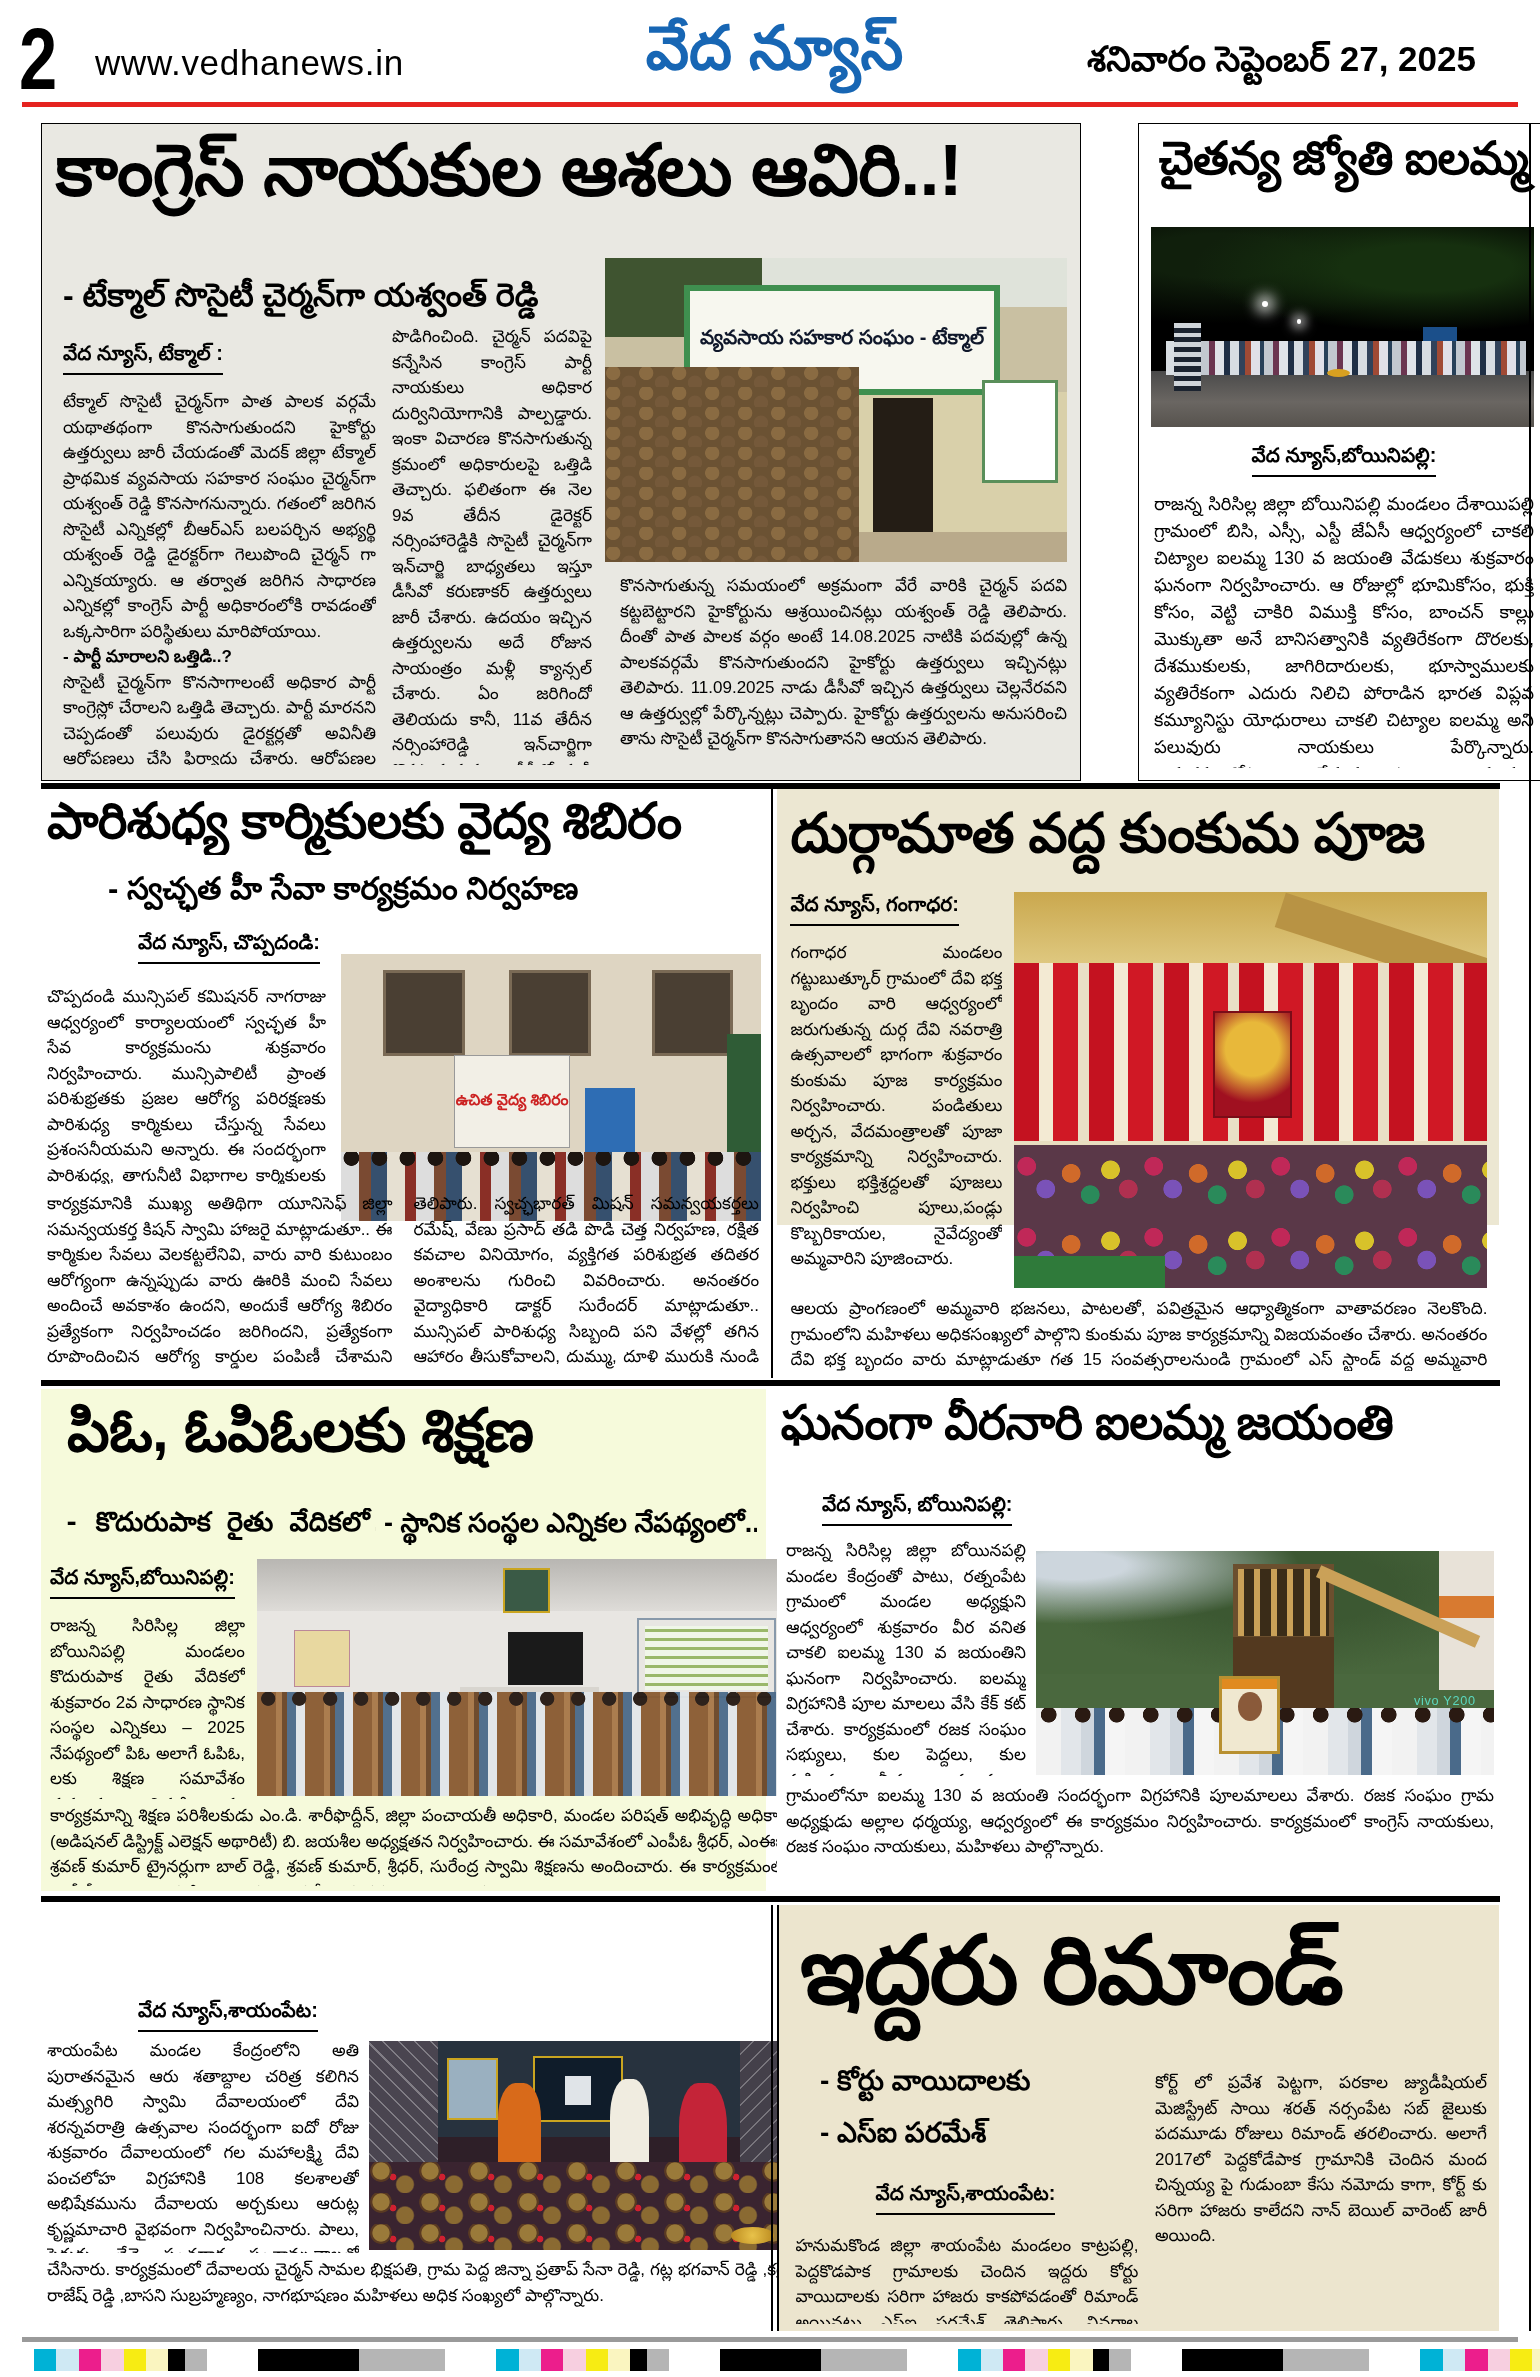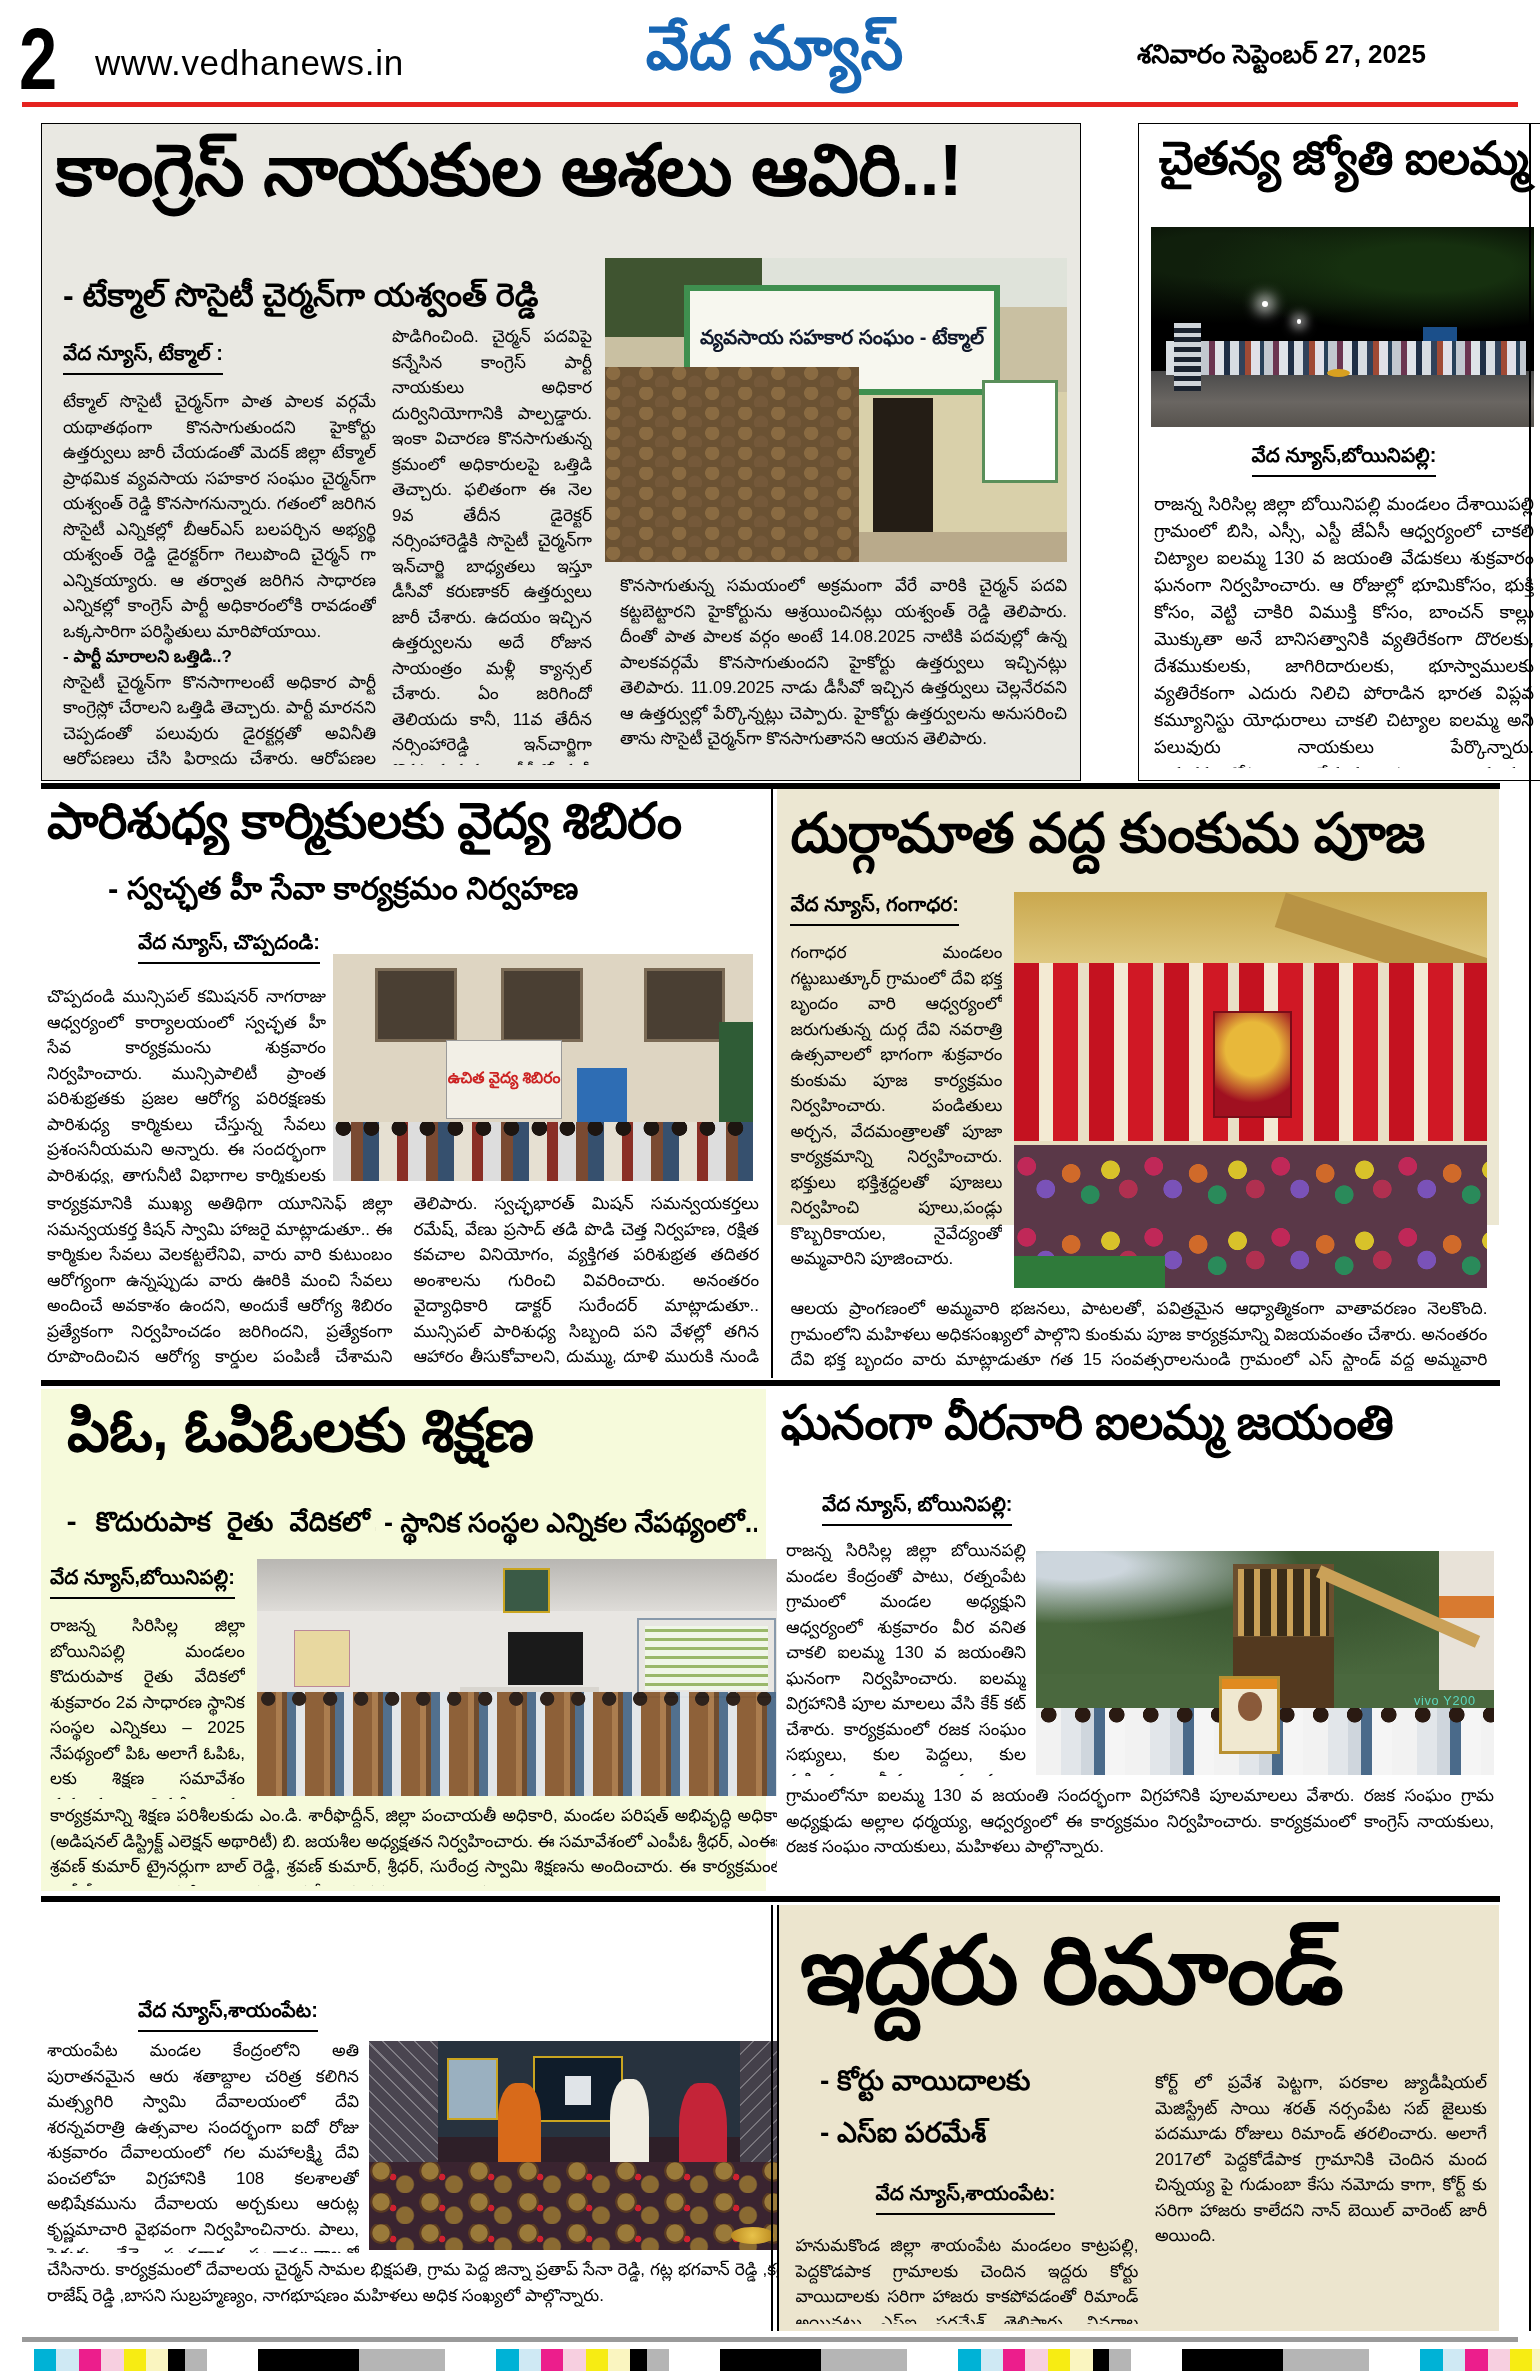--- a/index.html
+++ b/index.html
@@ -3,21 +3,21 @@
 <meta charset="utf-8">
 <style>
   html,body{margin:0;padding:0;background:#ffffff;}
   #page{position:relative;width:1541px;height:2377px;background:#ffffff;overflow:hidden;
         font-family:"Liberation Sans",sans-serif;color:#000;}
   .abs{position:absolute;}
   
   #page-number{left:19.4px;top:7.5px;font-size:88px;font-weight:bold;transform:scaleX(.78);transform-origin:left top;}
   #website{left:95px;top:43px;font-size:35px;letter-spacing:0.7px;}
   #masthead{left:566px;top:13.4px;width:417px;text-align:center;font-size:61px;font-weight:bold;color:#1766b4;}
-  #issue-date{left:1073px;top:39px;width:417px;text-align:center;font-size:26px;font-weight:bold;}
+  #issue-date{left:1073px;top:39px;width:417px;text-align:center;font-size:35px;font-weight:bold;}
   #header-rule{left:22.4px;top:102px;width:1496px;height:5.2px;background:#e52320;}
   
   .panel{position:absolute;box-sizing:border-box;}
   .headline{font-weight:bold;line-height:1.05;letter-spacing:-0.7px;overflow:hidden;white-space:nowrap;}
   .subhead{font-weight:bold;overflow:hidden;white-space:nowrap;}
   .byline{font-weight:bold;font-size:20px;border-bottom:2.2px solid #000;display:inline-block;padding-bottom:3px;}
   .body{font-size:17px;line-height:1.5;text-align:justify;overflow:hidden;}
   .body .inhead{font-weight:bold;}
   .rule-h{position:absolute;background:#000;}
   .rule-v{position:absolute;background:#000;}
@@ -204,21 +204,21 @@
   </div>
 
   <div class="rule-h" style="left:41px;top:783px;width:1459px;height:6px;"></div>
 
   <div class="panel" style="left:41px;top:789px;width:725px;height:589px;background:#ffffff;">
     <div class="headline abs" style="left:6px;top:6px;width:712px;height:60px;font-size:50px;">పారిశుధ్య కార్మికులకు వైద్య శిబిరం</div>
     <div class="subhead abs" style="left:67px;top:82px;width:596px;font-size:31px;">- స్వచ్ఛత హీ సేవా కార్యక్రమం నిర్వహణ</div>
     <div class="abs" style="left:97px;top:142px;">
       <span class="byline">వేద న్యూస్, చొప్పదండి:</span>
     </div>
-    <div class="photo pc" style="left:292px;top:165px;width:420px;height:227px;">
+    <div class="photo pc" style="left:300px;top:165px;width:420px;height:267px;">
       <div class="pc-w1"></div>
       <div class="pc-w2"></div>
       <div class="pc-w3"></div>
       <div class="pc-door"></div>
       <div class="pc-blue"></div>
       <div class="pc-banner">ఉచిత వైద్య శిబిరం</div>
       <div class="pc-people"></div>
     </div>
     <div class="body abs" style="left:6px;top:195px;width:279px;height:200px;">చొప్పదండి మున్సిపల్ కమిషనర్ నాగరాజు ఆధ్వర్యంలో కార్యాలయంలో స్వచ్ఛత హీ సేవ కార్యక్రమంను శుక్రవారం నిర్వహించారు. మున్సిపాలిటీ ప్రాంత పరిశుభ్రతకు ప్రజల ఆరోగ్య పరిరక్షణకు పారిశుధ్య కార్మికులు చేస్తున్న సేవలు ప్రశంసనీయమని అన్నారు. ఈ సందర్భంగా పారిశుధ్య, తాగునీటి విభాగాల కార్మికులకు సన్మానం చేశారు. రక్షిత కవచాల పంపిణీ, ఆరోగ్య పరీక్షలు తదితర కార్యక్రమాలు నిర్వహించారు. ఈ</div>
     <div class="body abs" style="left:6px;top:402px;width:712px;height:180px;column-count:2;column-gap:21px;">కార్యక్రమానికి ముఖ్య అతిథిగా యూనిసెఫ్ జిల్లా సమన్వయకర్త కిషన్ స్వామి హాజరై మాట్లాడుతూ.. ఈ కార్మికుల సేవలు వెలకట్టలేనివి, వారు వారి కుటుంబం ఆరోగ్యంగా ఉన్నప్పుడు వారు ఊరికి మంచి సేవలు అందించే అవకాశం ఉందని, అందుకే ఆరోగ్య శిబిరం ప్రత్యేకంగా నిర్వహించడం జరిగిందని, ప్రత్యేకంగా రూపొందించిన ఆరోగ్య కార్డుల పంపిణీ చేశామని తెలిపారు. స్వచ్ఛభారత్ మిషన్ సమన్వయకర్తలు రమేష్, వేణు ప్రసాద్ తడి పొడి చెత్త నిర్వహణ, రక్షిత కవచాల వినియోగం, వ్యక్తిగత పరిశుభ్రత తదితర అంశాలను గురించి వివరించారు. అనంతరం వైద్యాధికారి డాక్టర్ సురేందర్ మాట్లాడుతూ.. మున్సిపల్ పారిశుధ్య సిబ్బంది పని వేళల్లో తగిన ఆహారం తీసుకోవాలని, దుమ్ము, దూళి మురుకి నుండి రక్షణకు తగు కవచాలు వాడాలని, ప్రతి నెల వైద్య శిబిరాలు వినియోగించుకోవాలని ప్రత్యేక వైద్య నిపుణులు పట్టణంలోని ప్రాథమిక ఆరోగ్య కేంద్రానికి వస్తున్నారని ప్రతి మంగళ, శుక్రవారంలలో ఆరోగ్య శిబిరాలను సద్వియోగం చేసుకోవాలని సూచించారు.</div>

